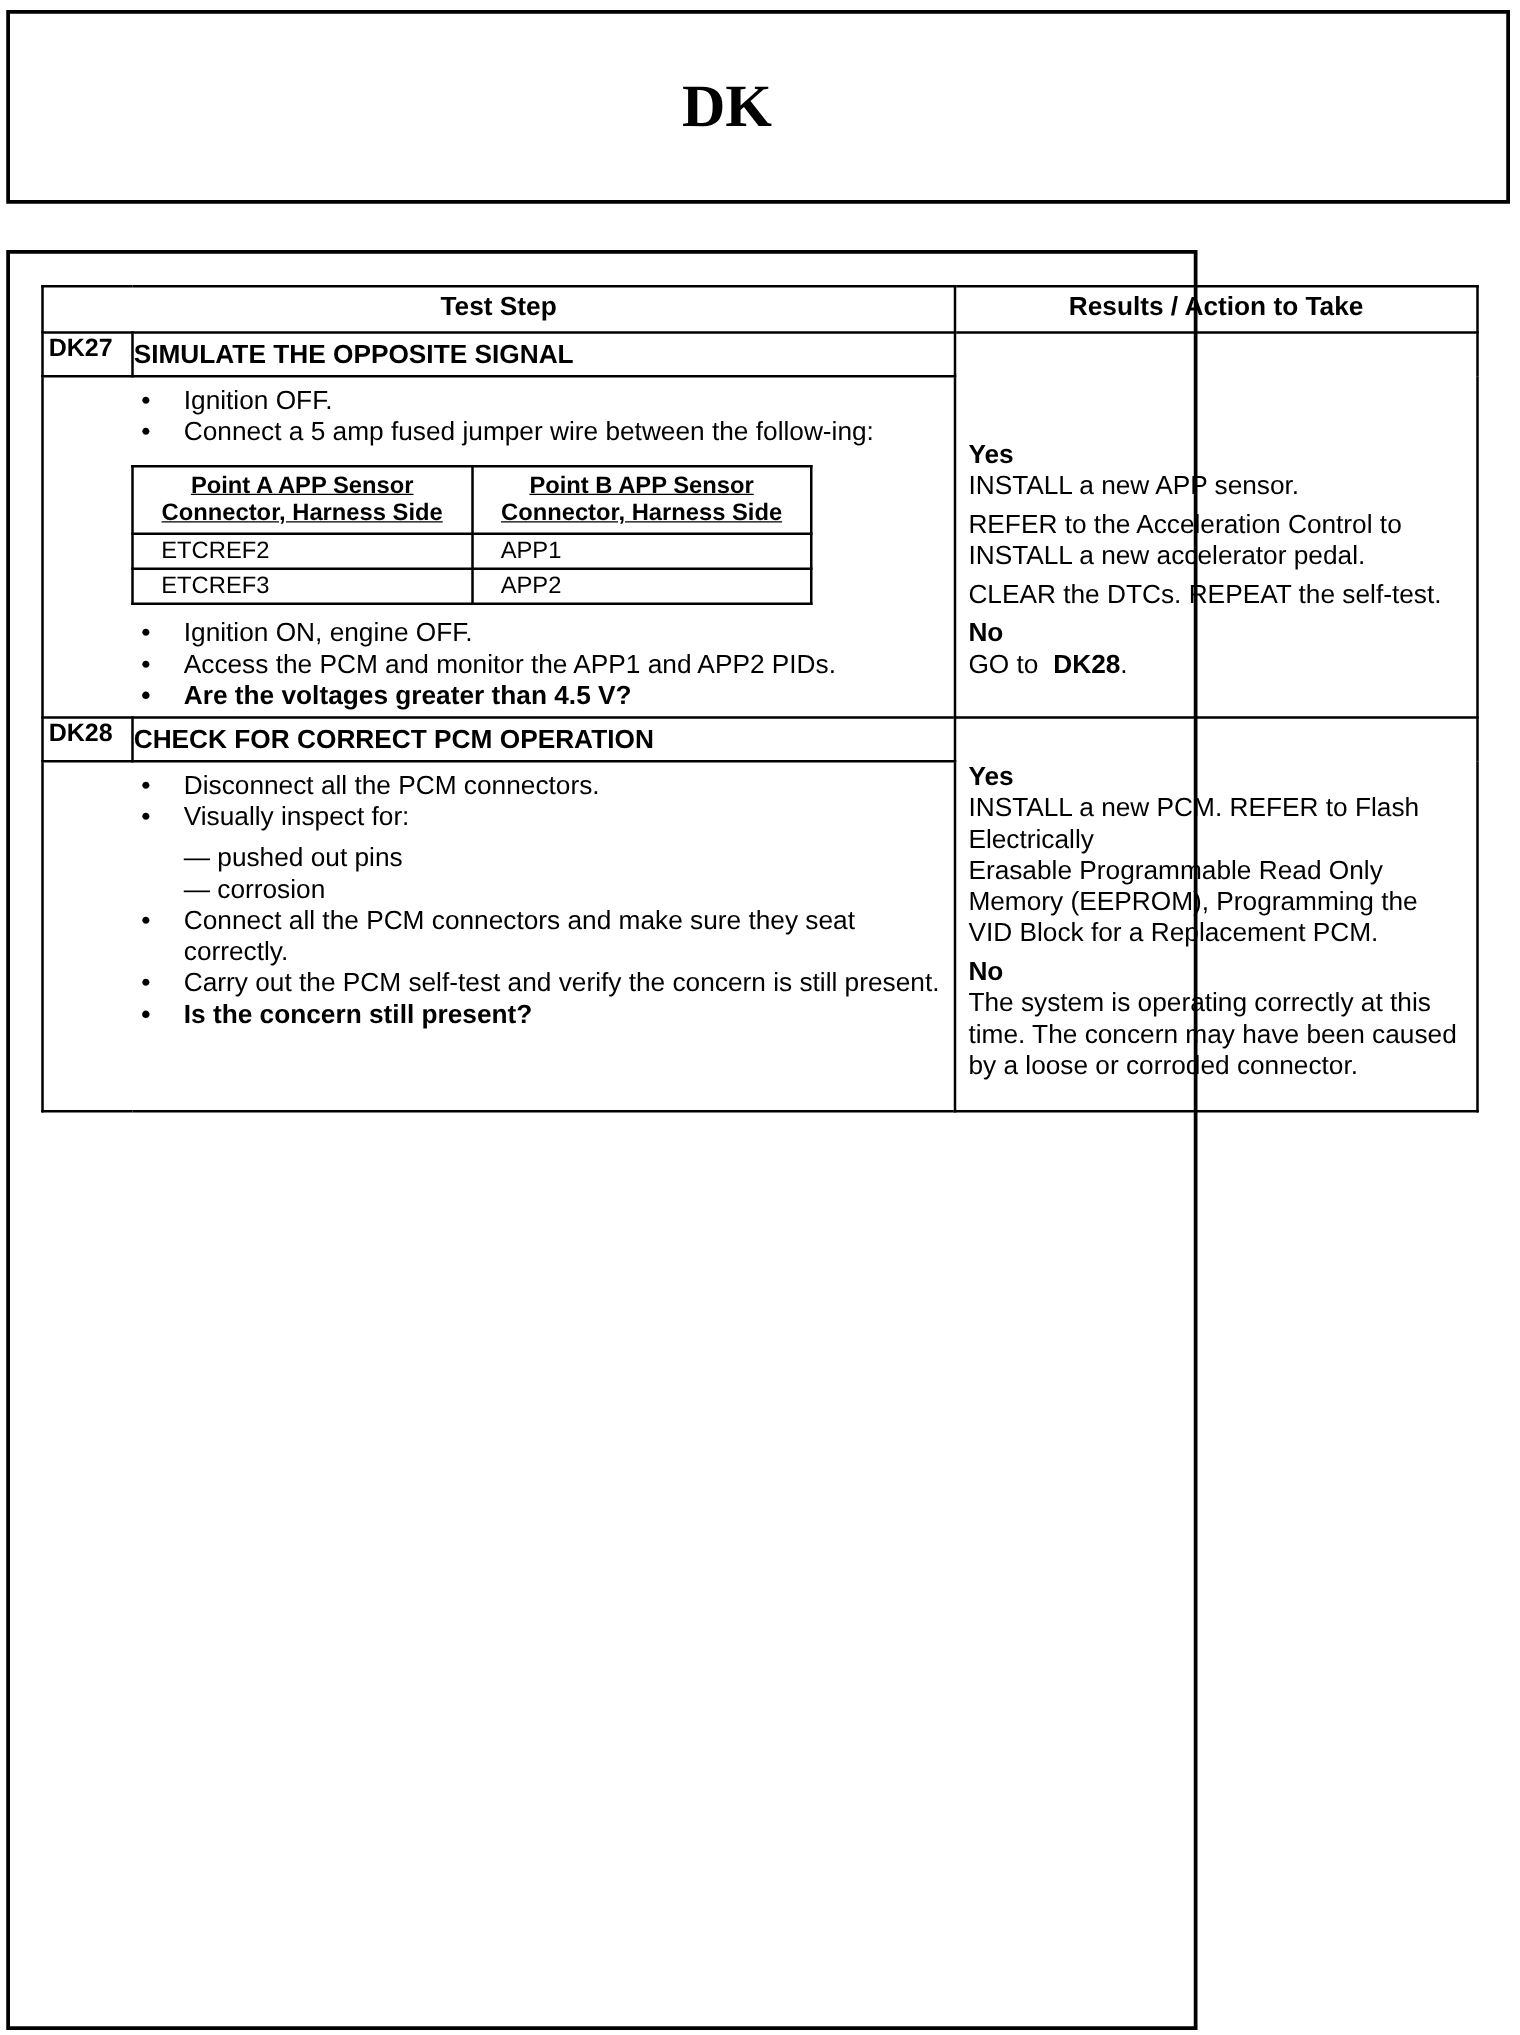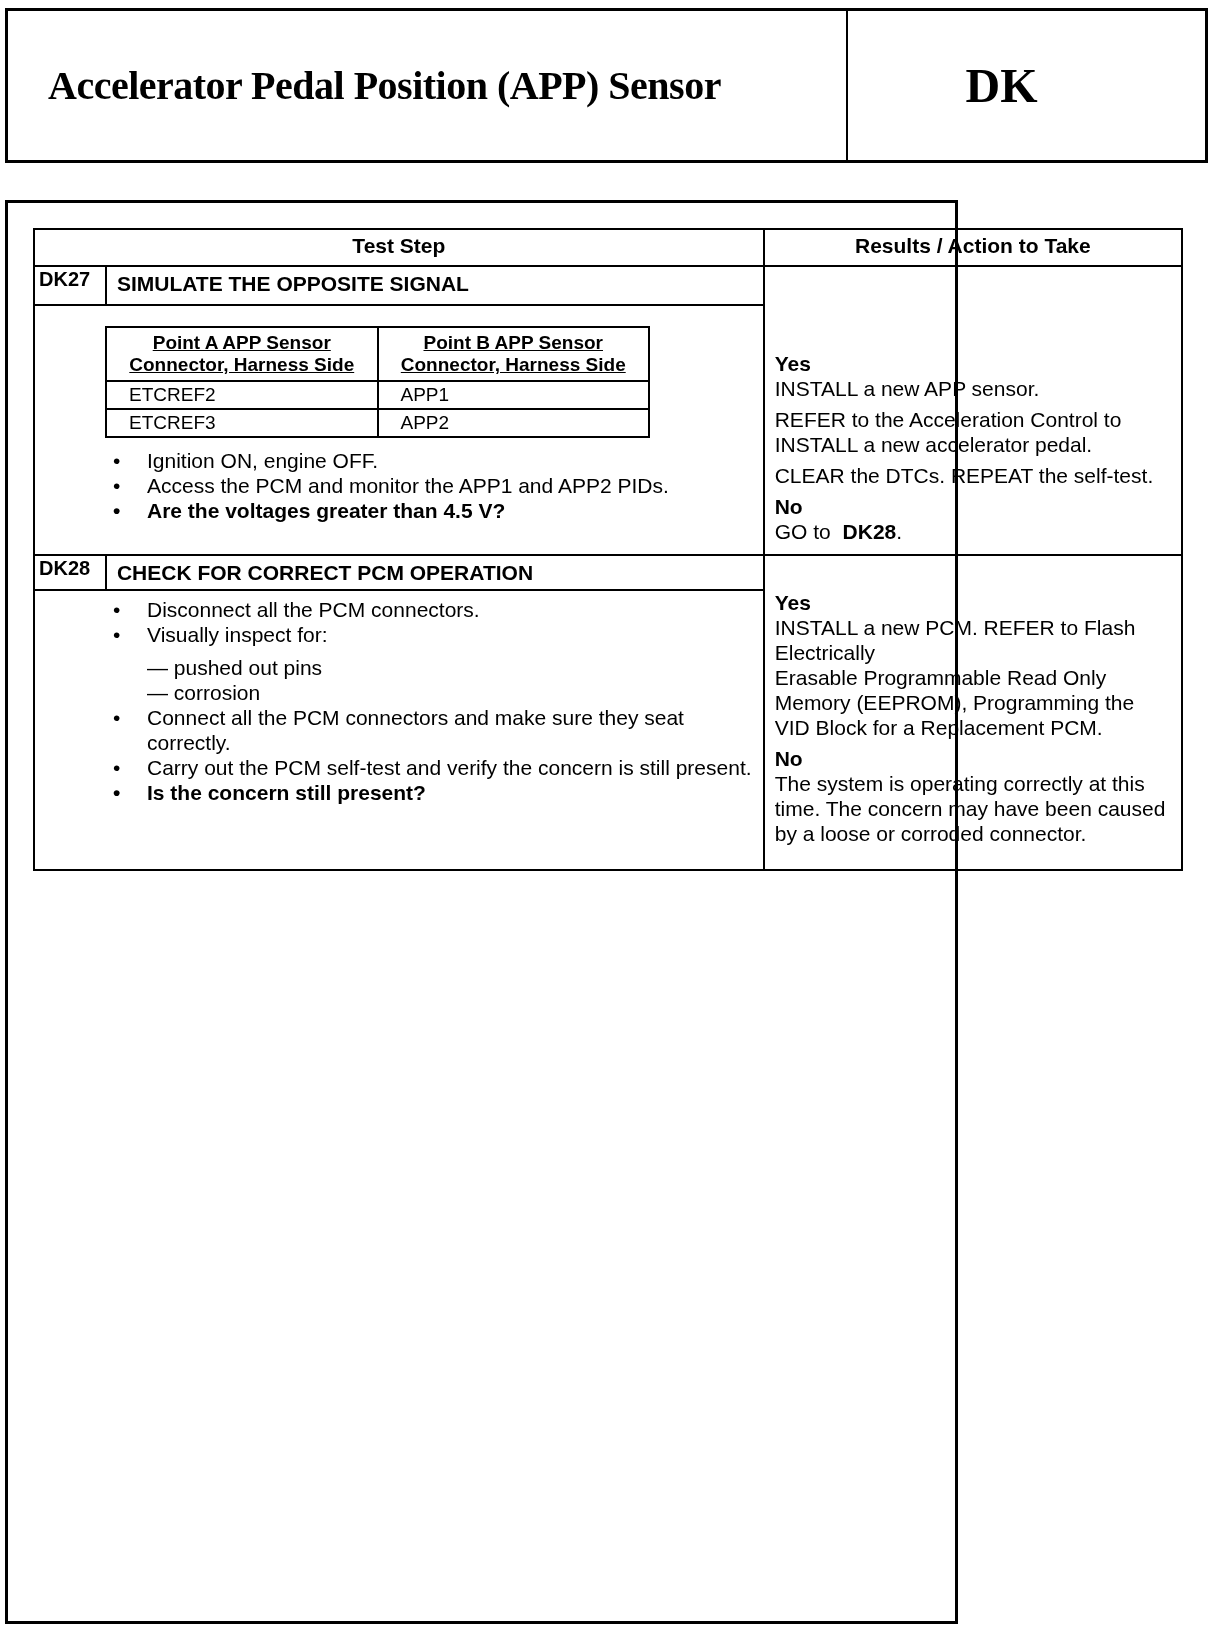--- a/index.html
+++ b/index.html
@@ -26,21 +26,21 @@
     position: absolute; left: 5px; top: 200px; width: 953px; height: 1424px;
     border: 3px solid #000; box-sizing: border-box;
   }
   table.main {
     position: absolute; left: 25px; top: 25px; width: 1150px;
     border-collapse: collapse; font-size: 21px; line-height: 25px;
   }
   table.main td, table.main th { border: 2px solid #000; vertical-align: top; }
   table.main th { font-weight: bold; text-align: center; height: 32px; padding: 3px 0 0 0; }
   .step-id { width: 62px; font-weight: bold; padding: 0 4px; font-size: 20px; border-radius: 17px; }
-  .step-title { font-weight: bold; padding: 4px 10px; border-radius: 16px; }
+  .step-title { font-weight: bold; padding: 4px 0; border-radius: 16px; }
   .step-body { padding: 6px 10px 4px 76px; }
   .results { padding: 6px 10px; margin-top: 44px; }
   ul.bullets { margin: 0; padding: 0; list-style: none; }
   ul.bullets li { position: relative; padding-left: 36px; }
   ul.bullets li::before { content: "\2022"; position: absolute; left: 2px; top: 0; }
   ul.bullets li.bold { font-weight: bold; }
   ul.sub { margin: 8px 0 0 0; padding: 0 0 0 36px; list-style: none; }
   ul.sub li { padding-left: 0; }
   ul.sub li::before { content: none; }
   table.conn {
@@ -50,21 +50,20 @@
   table.conn th { width: 50%; font-weight: bold; text-align: center; height: auto; padding: 4px 6px; text-decoration: underline; }
   table.conn td { text-align: left; }
   .res-label { font-weight: bold; display: block; }
   .res-para { display: block; margin-bottom: 6px; }
   .res-block { margin-bottom: 4px; }
 </style>
 </head>
 <body>
 
 <div class="header-box">
-  <div class="header-title">Accelerator Pedal Position (APP) Sensor</div>
   <div class="header-code">DK</div>
 </div>
 
 <div class="content-box">
   <table class="main">
     <colgroup>
       <col style="width:66px">
       <col style="width:660px">
       <col style="width:424px">
     </colgroup>
@@ -87,20 +86,24 @@
         </div>
         <div class="res-block">
           <span class="res-label">No</span>
           <span>GO to</span>
           <b style="margin-left:6px">DK28</b><span>.</span>
         </div>
       </td>
     </tr>
     <tr>
       <td colspan="2" class="step-body">
+        <ul class="bullets">
+          <li>Ignition OFF.</li>
+          <li>Connect a 5 amp fused jumper wire between the follow-ing:</li>
+        </ul>
         <table class="conn">
           <tbody>
                 <tr>
             <th>Point A APP Sensor Connector, Harness Side</th>
             <th>Point B APP Sensor Connector, Harness Side</th>
           </tr>
           <tr>
             <td>ETCREF2</td>
             <td>APP1</td>
           </tr>

